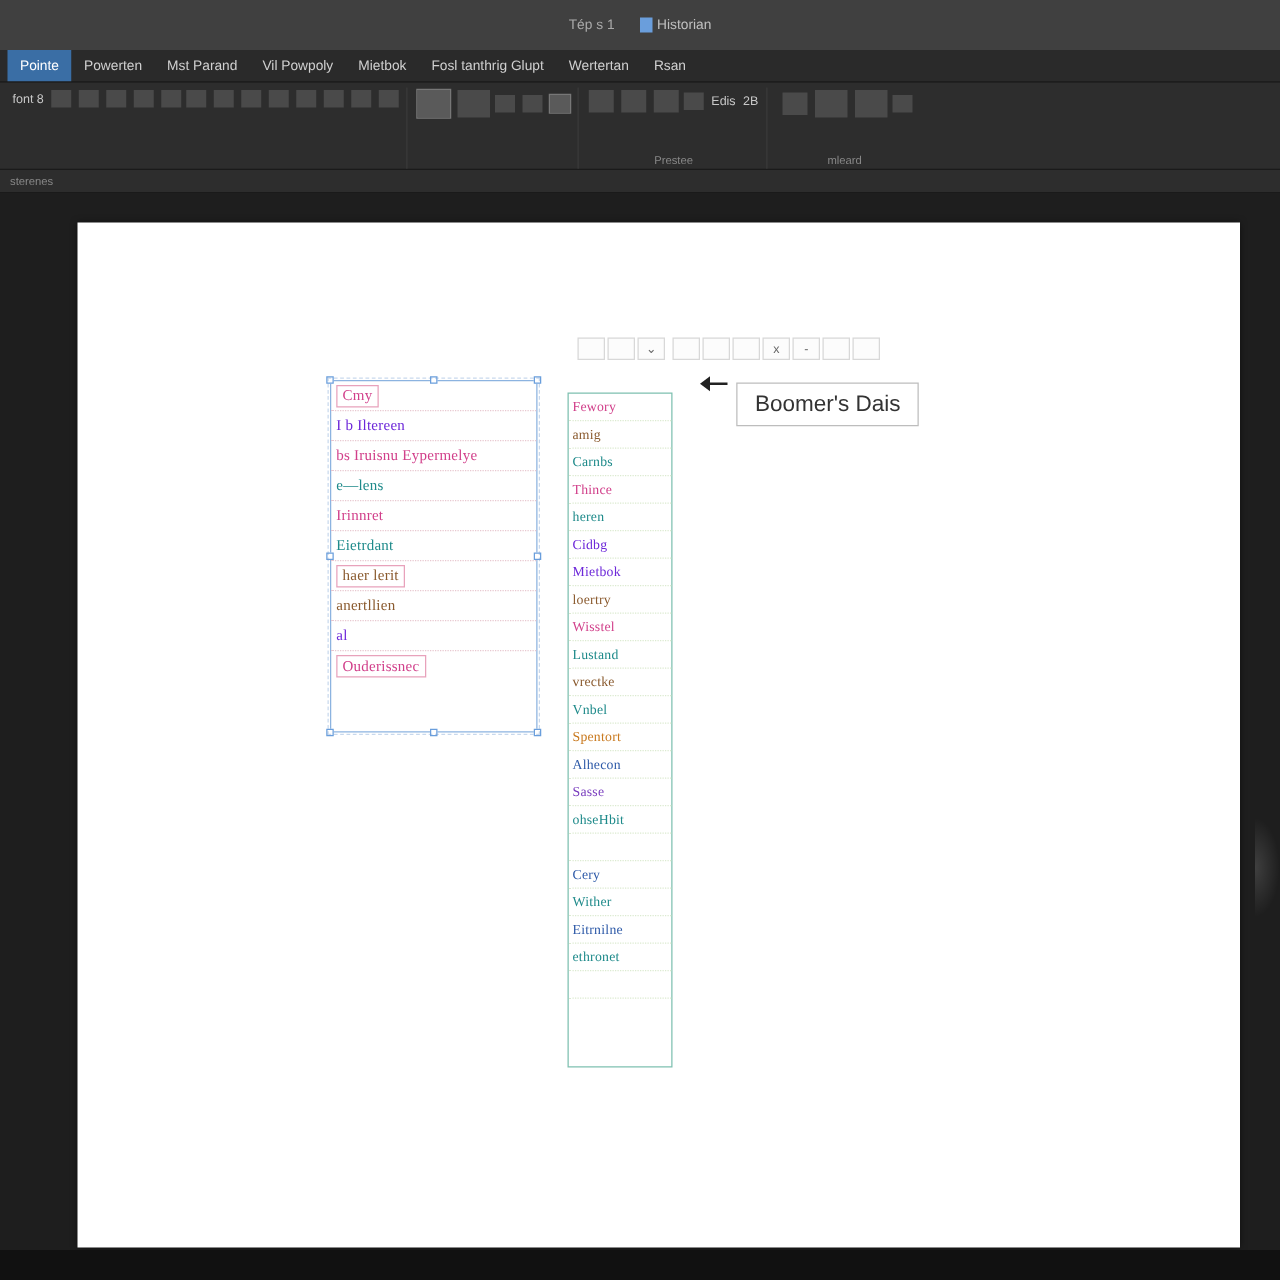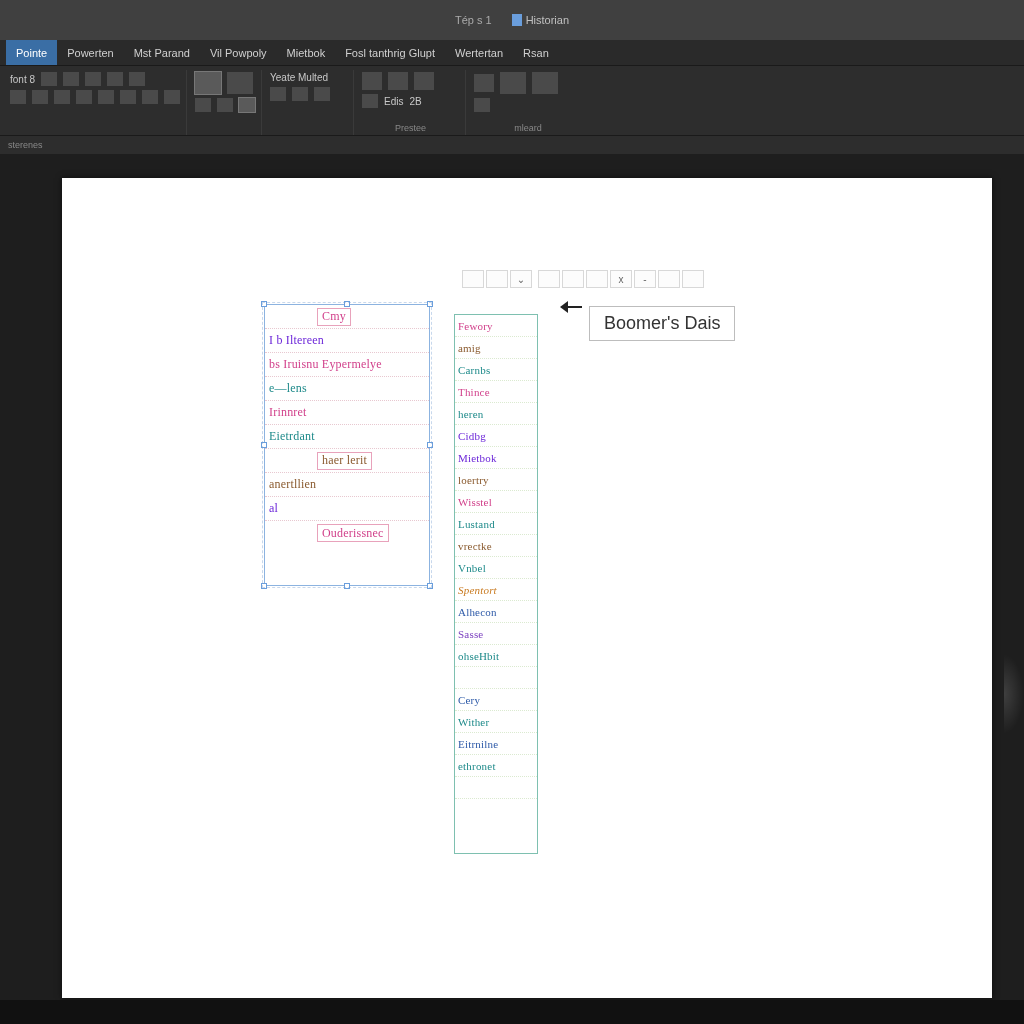--- a/index.html
+++ b/index.html
@@ -13,21 +13,21 @@
   .titlebar .doc-icon { width: 10px; height: 12px; background: #6a9edc; display: inline-block; }
 
   
   .ribbon-tabs { height: 26px; background: #2a2a2a; display: flex; align-items: stretch; padding-left: 6px; border-bottom: 1px solid #1a1a1a; }
   .ribbon-tab { color: #d0d0d0; font-size: 11px; padding: 0 10px; display: flex; align-items: center; cursor: pointer; }
   .ribbon-tab.active { background: #3a6ea5; color: #fff; }
 
   
   .ribbon-body { height: 70px; background: #2d2d2d; display: flex; align-items: stretch; padding: 4px 4px 0 4px; gap: 2px; border-bottom: 1px solid #1a1a1a; }
   .ribbon-group { border-right: 1px solid #3a3a3a; padding: 2px 6px 2px 6px; display: flex; flex-direction: column; justify-content: space-between; }
-  .ribbon-group .group-rows { display: flex; flex-direction: column; gap: 4px; justify-content: flex-end; }
+  .ribbon-group .group-rows { display: flex; flex-direction: row; gap: 4px; justify-content: flex-end; }
   .ribbon-group .group-row { display: flex; gap: 6px; align-items: center; }
   .ribbon-group .group-label { color: #888; font-size: 9px; text-align: center; margin-top: 2px; }
   .ribbon-btn { width: 16px; height: 14px; background: #4a4a4a; display: inline-block; }
   .ribbon-btn.big { width: 26px; height: 22px; }
   .ribbon-btn.med { width: 20px; height: 18px; }
   .ribbon-text { color: #c8c8c8; font-size: 10px; }
   .ribbon-btn.active { background: #5a5a5a; outline: 1px solid #777; }
 
   
   .qat { height: 18px; background: #2d2d2d; color: #888; font-size: 9px; padding-left: 8px; display: flex; align-items: center; gap: 8px; }
@@ -50,21 +50,21 @@
   .arrow { position: absolute; top: 122px; left: 498px; width: 24px; height: 14px; }
   .arrow::before { content: ""; position: absolute; top: 6px; left: 4px; width: 18px; height: 2px; background: #222; }
   .arrow::after { content: ""; position: absolute; top: 1px; left: 0; width: 0; height: 0; border-right: 8px solid #222; border-top: 6px solid transparent; border-bottom: 6px solid transparent; }
 
   
   .left-col { position: absolute; top: 126px; left: 202px; width: 166px; height: 282px; border: 1px solid #8cb3e0; background: #fff; }
   .left-col::after { content: ""; position: absolute; inset: -3px; border: 1px dashed rgba(120,160,210,.4); pointer-events: none; }
   .left-col .row { border-bottom: 1px dotted #e8c8d0; height: 24px; padding: 2px 4px; display: flex; align-items: center; gap: 4px; overflow: hidden; }
   .left-col .row:last-child { border-bottom: none; }
   .hand { font-family: "Comic Sans MS", cursive; font-size: 12px; letter-spacing: .2px; }
-  .rowbox { border: 1px solid rgba(210,70,120,.5); padding: 0 4px; height: 18px; display: inline-flex; align-items: center; margin-left: 48px; }
+  .rowbox { border: 1px solid rgba(210,70,120,.5); padding: 0 4px; height: 18px; display: inline-flex; align-items: center; }
 
   
   .handle { position: absolute; width: 6px; height: 6px; background: #fff; border: 1px solid #6a9edc; }
   .h-tl { top: -4px; left: -4px; } .h-tr { top: -4px; right: -4px; }
   .h-bl { bottom: -4px; left: -4px; } .h-br { bottom: -4px; right: -4px; }
   .h-tm { top: -4px; left: calc(50% - 3px); } .h-bm { bottom: -4px; left: calc(50% - 3px); }
   .h-ml { left: -4px; top: calc(50% - 3px); } .h-mr { right: -4px; top: calc(50% - 3px); }
 
   
   .right-col { position: absolute; top: 136px; left: 392px; width: 84px; height: 540px; border: 1px solid #7ec0b0; background: #fff; }
@@ -78,21 +78,21 @@
   
   .right-shadow { position: absolute; top: 500px; right: 0; width: 20px; height: 80px; background: radial-gradient(ellipse at left center, rgba(255,255,255,.15), transparent 70%); }
 
   
   .c-pink   { color: #d13f8a; }
   .c-green  { color: #6d28d9; }
   .c-teal   { color: #1e8a8a; }
   .c-brown  { color: #8a5a2e; }
   .c-blue   { color: #2e5aa8; }
   .c-purple { color: #7a3ebf; }
-  .c-orange { color: #c97a20; font-style: italic; }
+  .c-orange { color: #c97a20; }
 </style>
 </head>
 <body>
 
 <div class="app">
 
   <div class="titlebar">
     <span class="title-page">Tép s 1</span>
     <span class="title-doc-wrap">
       <span class="doc-icon"></span>
@@ -145,33 +145,20 @@
         </div>
         <div class="group-row">
           <span class="ribbon-btn"></span>
           <span class="ribbon-btn"></span>
           <span class="ribbon-btn active"></span>
         </div>
       </div>
       <div class="group-label">&nbsp;</div>
     </div>
 
-    <div class="ribbon-group" style="min-width:90px">
-      <div class="group-rows">
-        <div class="group-row">
-          <span class="ribbon-text">Yeate Multed</span>
-        </div>
-        <div class="group-row">
-          <span class="ribbon-btn"></span>
-          <span class="ribbon-btn"></span>
-          <span class="ribbon-btn"></span>
-        </div>
-      </div>
-      <div class="group-label">&nbsp;</div>
-    </div>
 
     <div class="ribbon-group" style="min-width:110px">
       <div class="group-rows">
         <div class="group-row">
           <span class="ribbon-btn med"></span>
           <span class="ribbon-btn med"></span>
           <span class="ribbon-btn med"></span>
         </div>
         <div class="group-row">
           <span class="ribbon-btn"></span>

